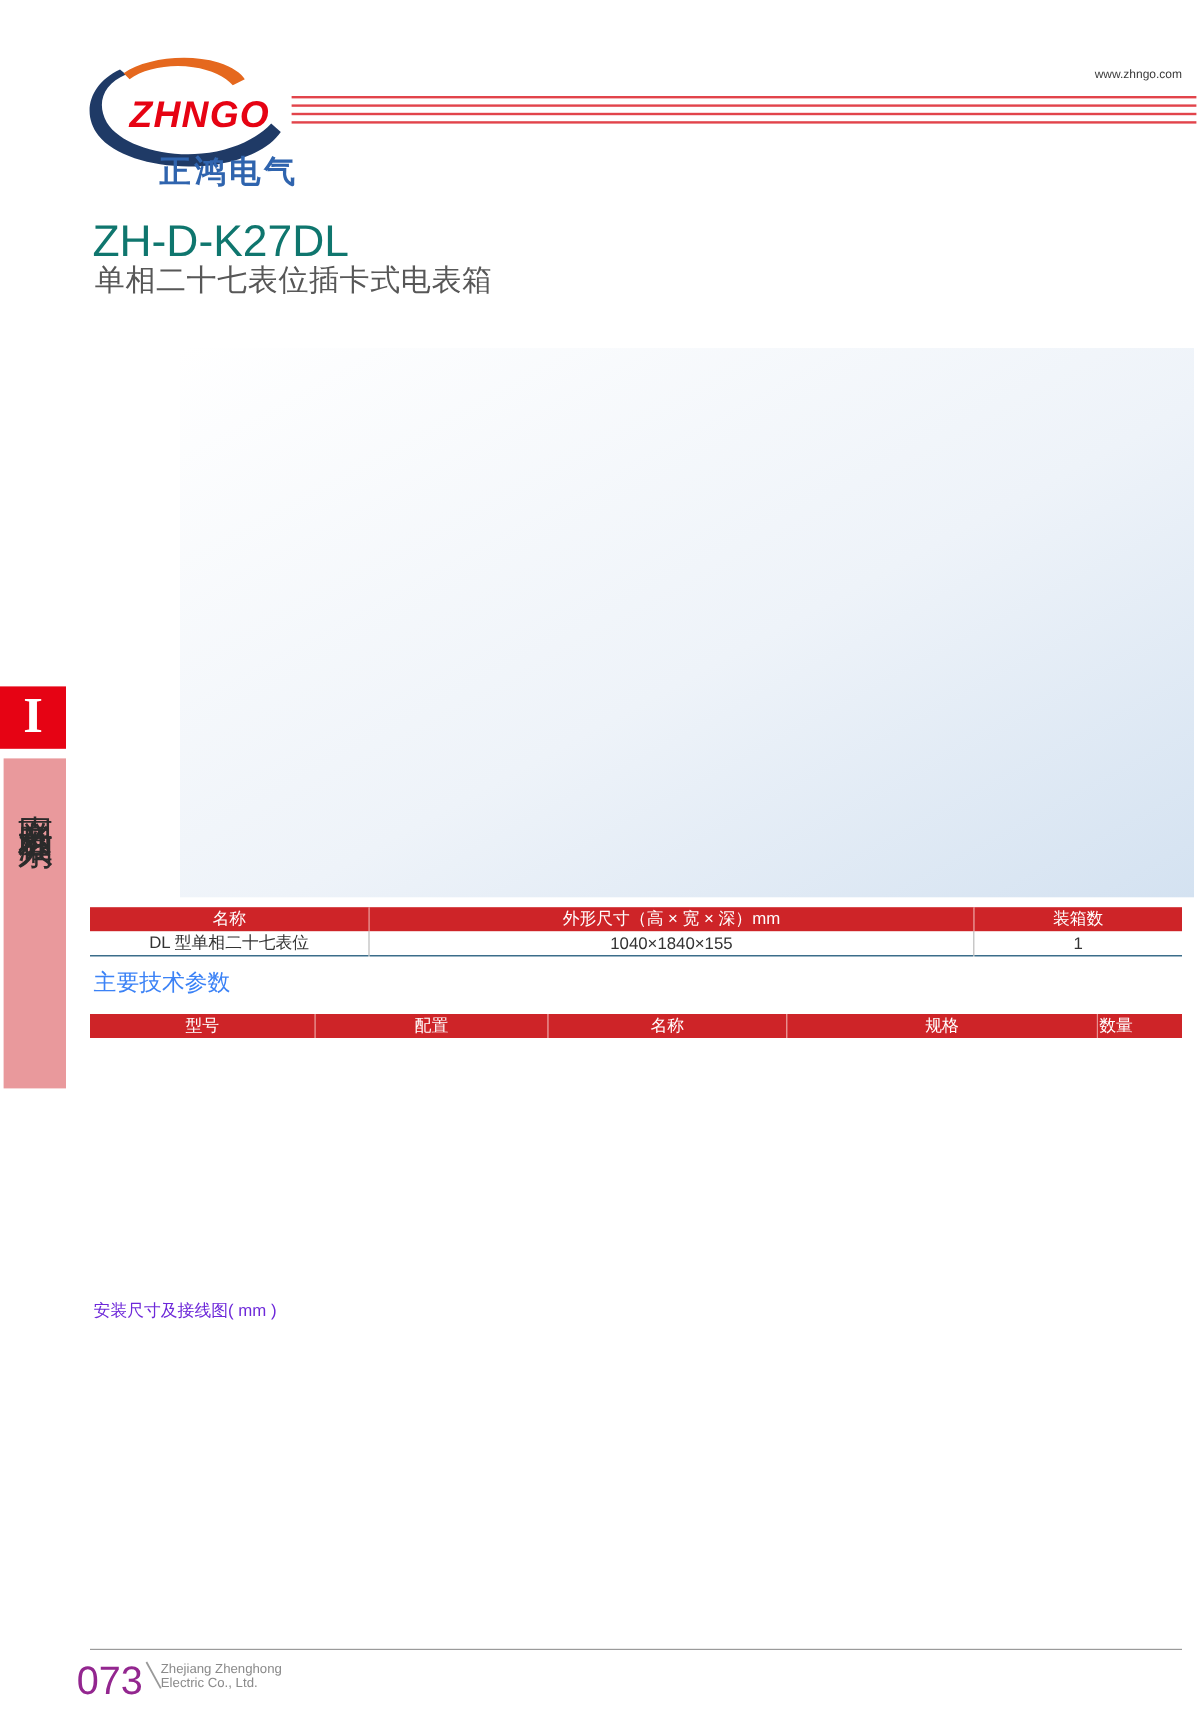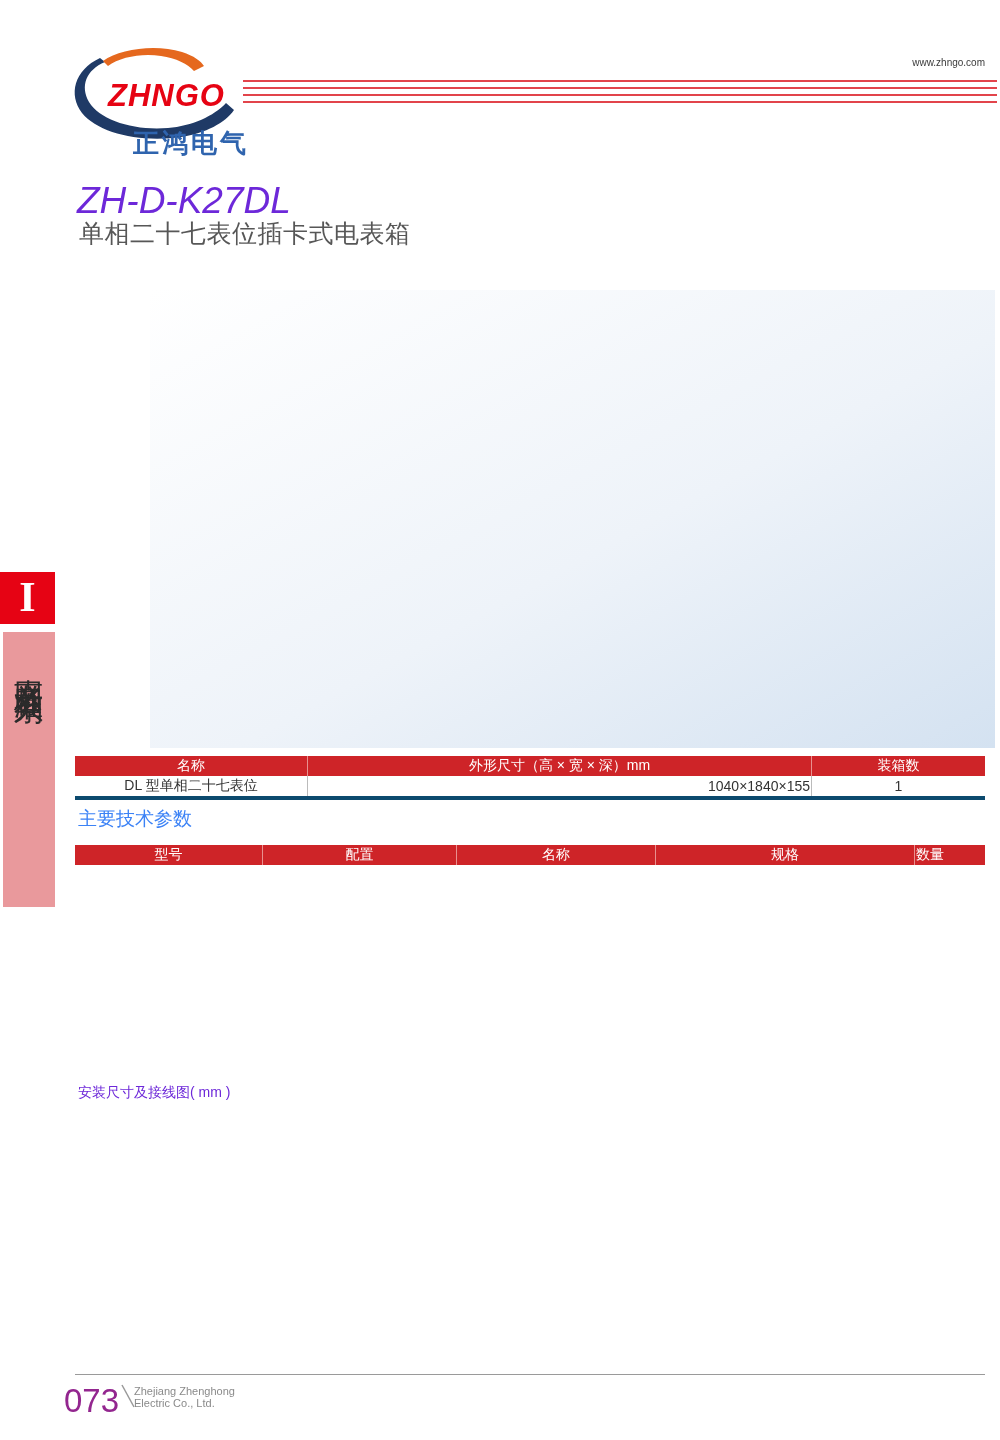--- a/index.html
+++ b/index.html
@@ -24,21 +24,21 @@
     </svg>
   </div>
 
   <div class="abs" style="left:243px;top:80px;width:754px;height:2px;background:#e2444b;"></div>
   <div class="abs" style="left:243px;top:87px;width:754px;height:2px;background:#e2444b;"></div>
   <div class="abs" style="left:243px;top:94px;width:754px;height:2px;background:#e2444b;"></div>
   <div class="abs" style="left:243px;top:101px;width:754px;height:2px;background:#e2444b;"></div>
 
   <div class="abs" style="left:785px;top:57px;width:200px;text-align:right;font-size:10px;color:#3a3a3a;">www.zhngo.com</div>
 
-  <div class="abs" style="left:77px;top:180px;font-size:37px;color:#6d28d9;font-style:italic;">ZH-D-K27DL</div>
+  <div class="abs" style="left:77px;top:180px;font-size:37px;color:#0f766e;">ZH-D-K27DL</div>
 
   <div class="abs" style="left:79px;top:217px;font-size:25px;color:#575757;letter-spacing:0.5px;">单相二十七表位插卡式电表箱</div>
 
   <div class="abs" style="left:0;top:572px;width:55px;height:52px;background:#e60314;color:#fff;font-family:'Liberation Serif',serif;font-weight:bold;font-size:42px;text-align:center;line-height:50px;">I</div>
 
   <div class="abs" style="left:3px;top:632px;width:52px;height:275px;background:#e9999c;">
     <div style="position:absolute;left:50%;top:24px;transform:translateX(-50%);writing-mode:vertical-rl;font-size:29px;color:#2b2b2b;letter-spacing:3px;">南网老标准系列</div>
   </div>
 
   <div class="abs" style="left:150px;top:290px;width:845px;height:458px;">
@@ -62,23 +62,23 @@
   </div>
 
   <div class="abs" style="left:75px;top:756px;width:910px;">
     <table style="width:910px;border-collapse:collapse;font-size:14px;color:#333;table-layout:fixed;">
       <tbody>
           <tr style="background:#ce2428;color:#fff;height:19px;">
         <td style="width:230px;text-align:center;border-right:1px solid #e8908f;">名称</td>
         <td style="width:501px;text-align:center;border-right:1px solid #e8908f;">外形尺寸（高 × 宽 × 深）mm</td>
         <td style="text-align:center;">装箱数</td>
       </tr>
-      <tr style="height:19px;border-bottom:4px solid #0c4a6e;margin-top:16px;">
+      <tr style="height:19px;border-bottom:1px solid #0c4a6e;margin-top:16px;">
         <td style="text-align:center;border-right:1px solid #bbb;">DL 型单相二十七表位</td>
-        <td style="text-align:right;border-right:1px solid #bbb;">1040×1840×155</td>
+        <td style="text-align:center;border-right:1px solid #bbb;">1040×1840×155</td>
         <td style="text-align:center;">1</td>
       </tr>
     </tbody>
       </table>
   </div>
 
   <div class="abs" style="left:78px;top:806px;font-size:19px;color:#3b82f6;">主要技术参数</div>
 
   <div class="abs" style="left:75px;top:845px;width:850px;">
     <table id="t2" style="width:910px;border-collapse:collapse;font-size:14px;color:#333;table-layout:fixed;">

